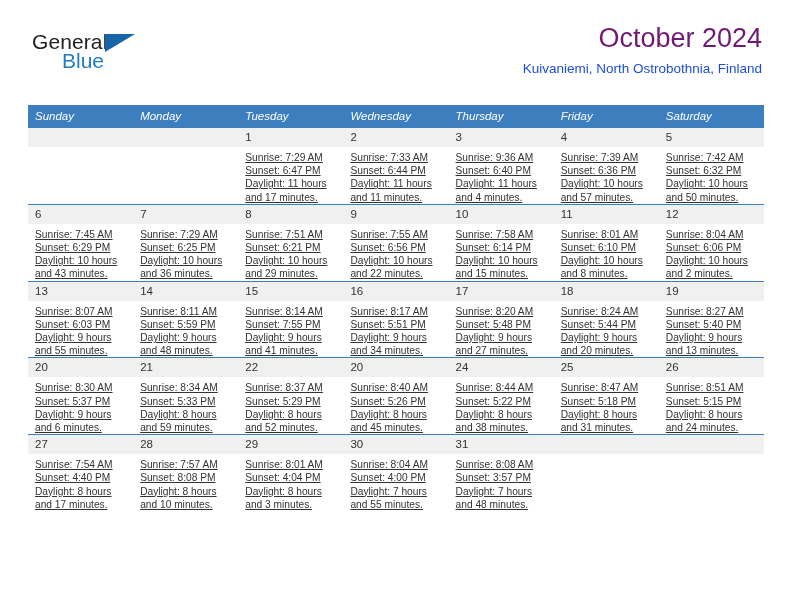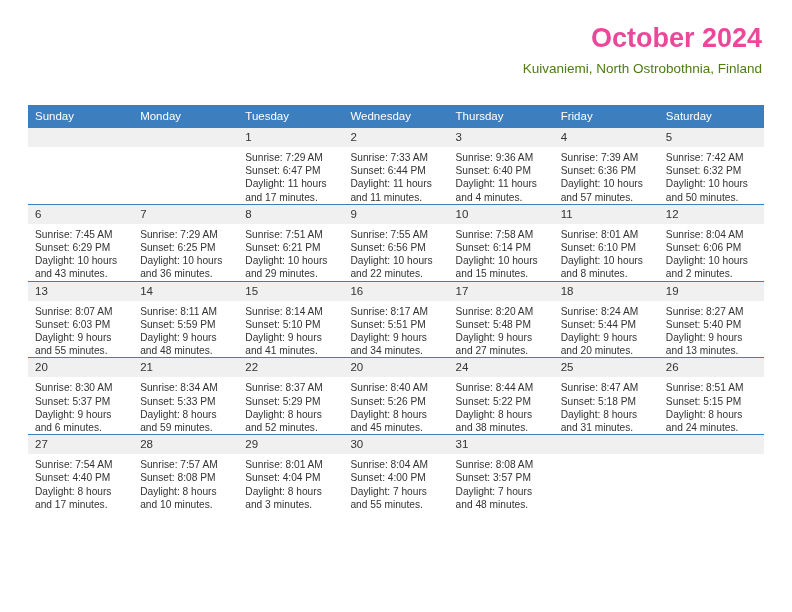--- a/index.html
+++ b/index.html
@@ -62,29 +62,29 @@
   }
 
   .title-block {
     position: absolute;
     right: 2px;
     top: 22px;
     text-align: right;
   }
   .cal-title {
     font-size: 27px;
-    font-weight: bold;
-    color: #ec4899;
+    font-weight: normal;
+    color: #701a75;
     line-height: 32px;
     white-space: nowrap;
   }
   .cal-subtitle {
     margin-top: 7px;
     font-size: 13.5px;
-    color: #4d7c0f;
+    color: #1d4ed8;
     line-height: 16px;
     white-space: nowrap;
   }
 
   
   .calendar {
     position: absolute;
     left: 28px;
     top: 105px;
     width: 736px;
@@ -93,20 +93,21 @@
   }
   .calendar th {
     background: #3d7ebf;
     color: #ffffff;
     font-size: 11.5px;
     font-weight: normal;
     text-align: left;
     padding: 5px 0 5px 7px;
     height: 10px;
     border: none;
+    font-style: italic;
   }
   .calendar td {
     vertical-align: top;
     padding: 0;
     border: none;
     border-top: 1.4px solid #3d7ebf;
     height: 74px;
     width: 105.14px;
   }
   .calendar tr.week td {
@@ -123,31 +124,37 @@
     height: 13px;
   }
   .daynum.blank {
     color: transparent;
   }
   .cellbody {
     padding: 4px 6px 0 7px;
     font-size: 10.2px;
     line-height: 13.2px;
     color: #333333;
+    text-decoration: underline;
   }
   .cellbody div { white-space: nowrap; }
   .empty .daynum { background: #f0f0f0; }
 </style>
 </head>
 <body>
 
 <div class="page">
 
   <div class="header">
 
+    <div class="brand">
+      <span class="brand-general">General</span>
+      <span class="brand-tri"></span>
+      <span class="brand-blue">Blue</span>
+    </div>
 
     <div class="title-block">
       <div class="cal-title">October 2024</div>
       <div class="cal-subtitle">Kuivaniemi, North Ostrobothnia, Finland</div>
     </div>
 
   </div>
 
   <table class="calendar">
     <thead>
@@ -296,21 +303,21 @@
               <div>Sunrise: 8:11 AM</div>
               <div>Sunset: 5:59 PM</div>
               <div>Daylight: 9 hours</div>
               <div>and 48 minutes.</div>
             </div>
           </td>
           <td>
             <div class="daynum">15</div>
             <div class="cellbody">
               <div>Sunrise: 8:14 AM</div>
-              <div>Sunset: 5:10 PM</div>
+              <div>Sunset: 7:55 PM</div>
               <div>Daylight: 9 hours</div>
               <div>and 41 minutes.</div>
             </div>
           </td>
           <td>
             <div class="daynum">16</div>
             <div class="cellbody">
               <div>Sunrise: 8:17 AM</div>
               <div>Sunset: 5:51 PM</div>
               <div>Daylight: 9 hours</div>

